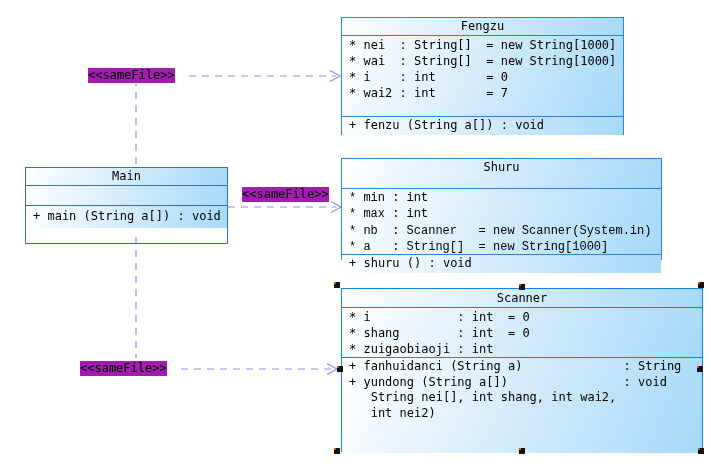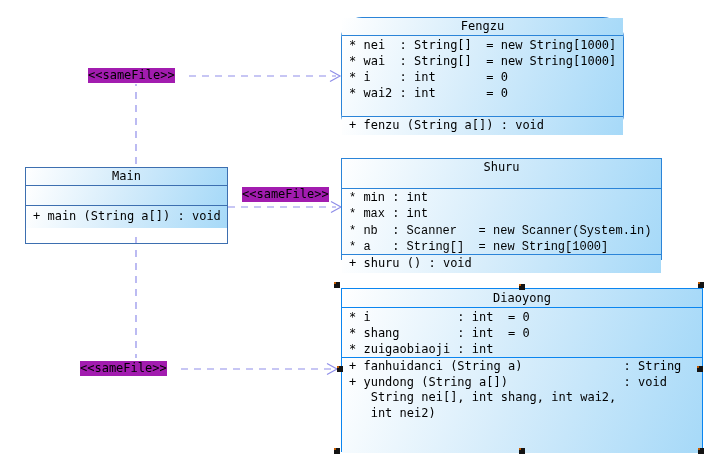--- a/index.html
+++ b/index.html
@@ -12,21 +12,21 @@
   .arrow{stroke:#8f8ee9;stroke-width:1.2;fill:none;}
 
   .cls{position:absolute;z-index:2;box-sizing:border-box;border:1px solid #2b84d8;}
   .cls .hd{box-sizing:border-box;text-align:center;border-bottom:1px solid #2b84d8;
     background:linear-gradient(112deg,#ffffff 0%,#d7edfb 45%,#a6d9f8 100%);}
   .cls .sec{box-sizing:border-box;
     background:linear-gradient(112deg,#ffffff 0%,#d7edfb 45%,#a6d9f8 100%);}
   .cls .sec.mid{border-bottom:1px solid #2b84d8;}
   .row{white-space:pre;padding-left:7px;line-height:16px;}
 
-  #fengzu{left:341px;top:17px;width:283px;height:118px;border-radius:21px;}
+  #fengzu{left:341px;top:17px;width:283px;height:118px;}
   #fengzu .hd{height:18px;line-height:17px;}
   #fengzu .attrs{height:81px;padding-top:1px;}
   #fengzu .ops{height:18px;}  #fengzu .ops .row{line-height:17px;}
 
   #shuru{left:341px;top:158px;width:321px;height:102px;}
   #shuru .hd{height:30px;line-height:17px;}
   #shuru .attrs{height:66px;padding-top:1px;font-family:Liberation Mono, monospace;}
   #shuru .attrs .row{line-height:16.3px;}
   #shuru .ops{height:18px;}  #shuru .ops .row{line-height:17px;}
 
@@ -77,21 +77,21 @@
   <div class="stereo" id="st1">&lt;&lt;sameFile&gt;&gt;</div>
   <div class="stereo" id="st2">&lt;&lt;sameFile&gt;&gt;</div>
   <div class="stereo" id="st3">&lt;&lt;sameFile&gt;&gt;</div>
 
   <div class="cls" id="fengzu">
     <div class="hd">Fengzu</div>
     <div class="sec mid attrs">
       <div class="row">* nei  : String[]  = new String[1000]</div>
       <div class="row">* wai  : String[]  = new String[1000]</div>
       <div class="row">* i    : int       = 0</div>
-      <div class="row">* wai2 : int       = 0</div>
+      <div class="row">* wai2 : int       = 7</div>
     </div>
     <div class="sec ops">
       <div class="row">+ fenzu (String a[]) : void</div>
     </div>
   </div>
 
   <div class="cls" id="shuru">
     <div class="hd">Shuru</div>
     <div class="sec mid attrs">
       <div class="row">* min : int</div>
@@ -106,21 +106,21 @@
 
   <div class="cls" id="main">
     <div class="hd">Main</div>
     <div class="sec mid attrs"></div>
     <div class="sec ops">
       <div class="row">+ main (String a[]) : void</div>
     </div>
   </div>
 
   <div class="cls" id="diaoyong">
-    <div class="hd">Diaoyong</div>
+    <div class="hd">Scanner</div>
     <div class="sec mid attrs">
       <div class="row">* i            : int  = 0</div>
       <div class="row">* shang        : int  = 0</div>
       <div class="row">* zuigaobiaoji : int</div>
     </div>
     <div class="sec ops">
       <div class="row">+ fanhuidanci (String a)              : String</div>
       <div class="row">+ yundong (String a[])                : void</div>
       <div class="row">   String nei[], int shang, int wai2,</div>
       <div class="row">   int nei2)</div>

